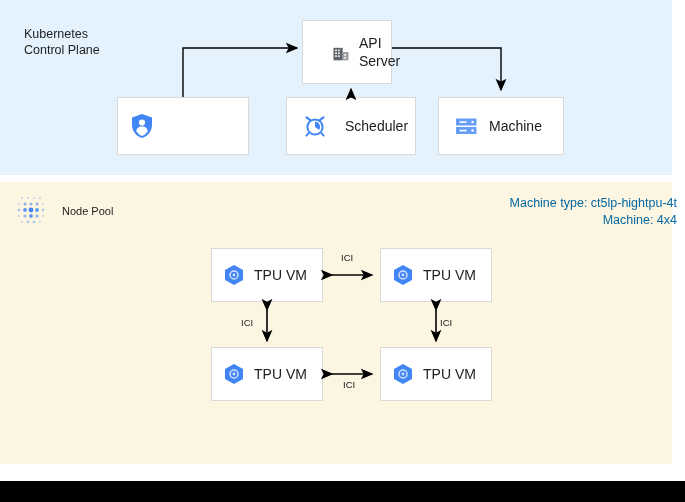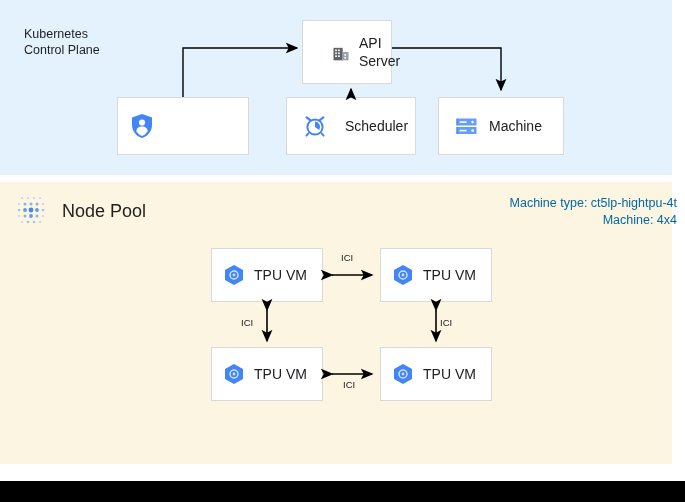--- a/index.html
+++ b/index.html
@@ -26,21 +26,21 @@
   }
 
   
   .cp-title{
     position:absolute;left:24px;top:26px;width:160px;
     font-size:12.5px;color:#1f1f1f;line-height:16px;
     white-space:pre-line;
   }
   .np-title{
     position:absolute;left:62px;top:202px;
-    font-size:18px;color:#1f1f1f;line-height:18px;
+    font-size:11px;color:#1f1f1f;line-height:18px;
   }
   .np-meta{
     position:absolute;right:8px;top:195px;
     text-align:right;font-size:12.5px;color:#0369a1;line-height:17px;
   }
 
   
   .nodepool-icon{
     position:absolute;left:14px;top:193px;width:38px;height:38px;
   }

